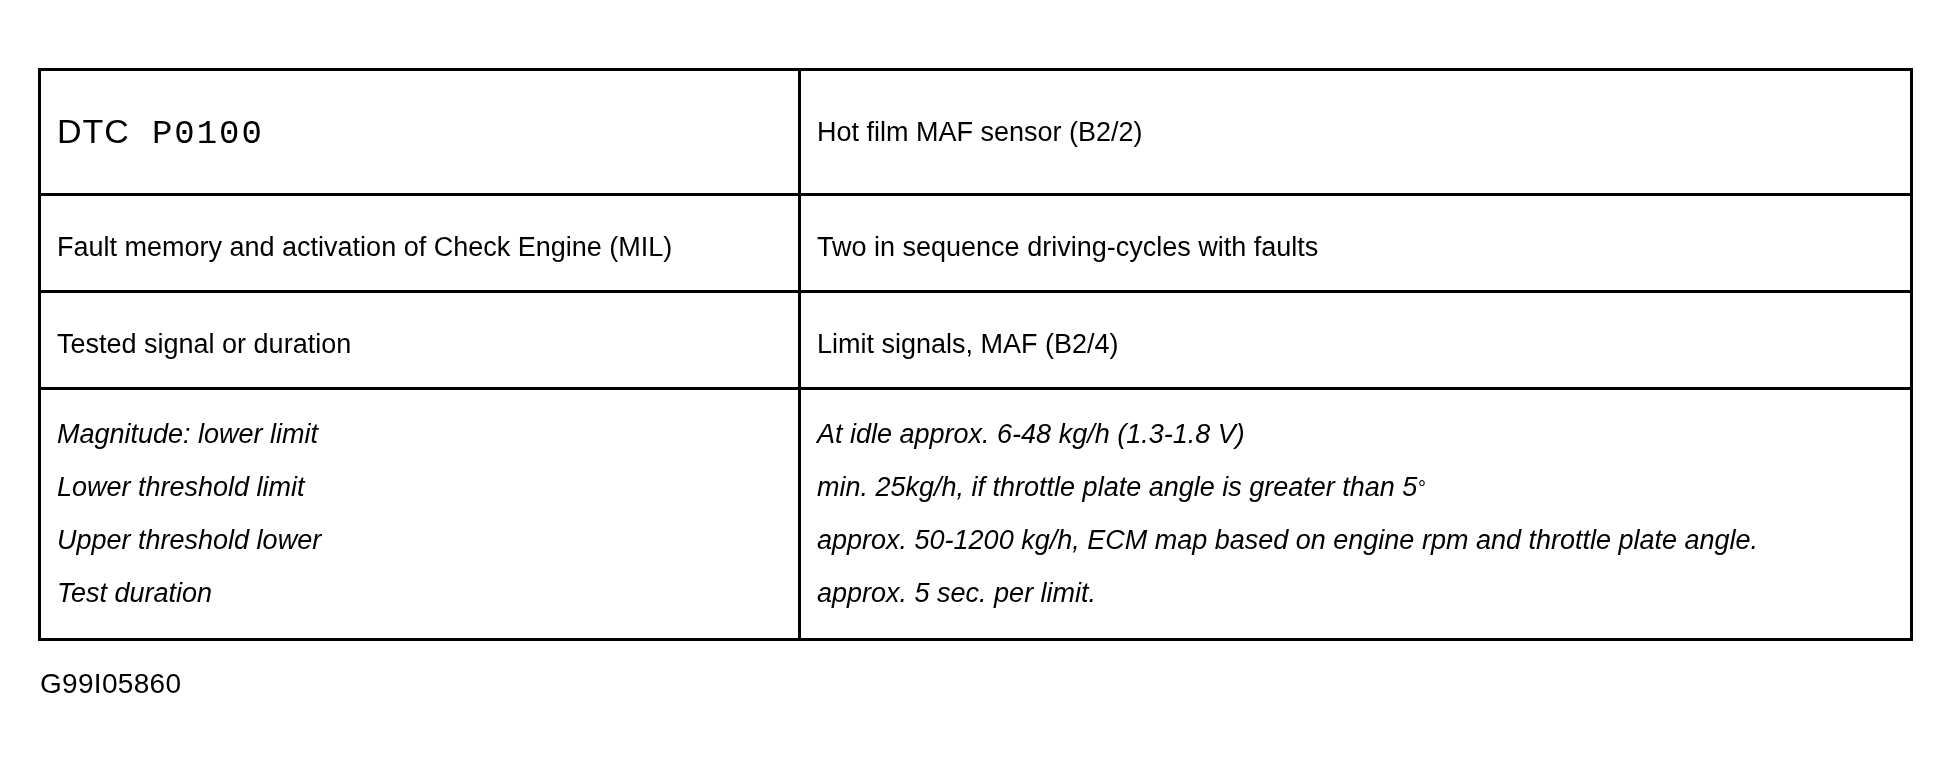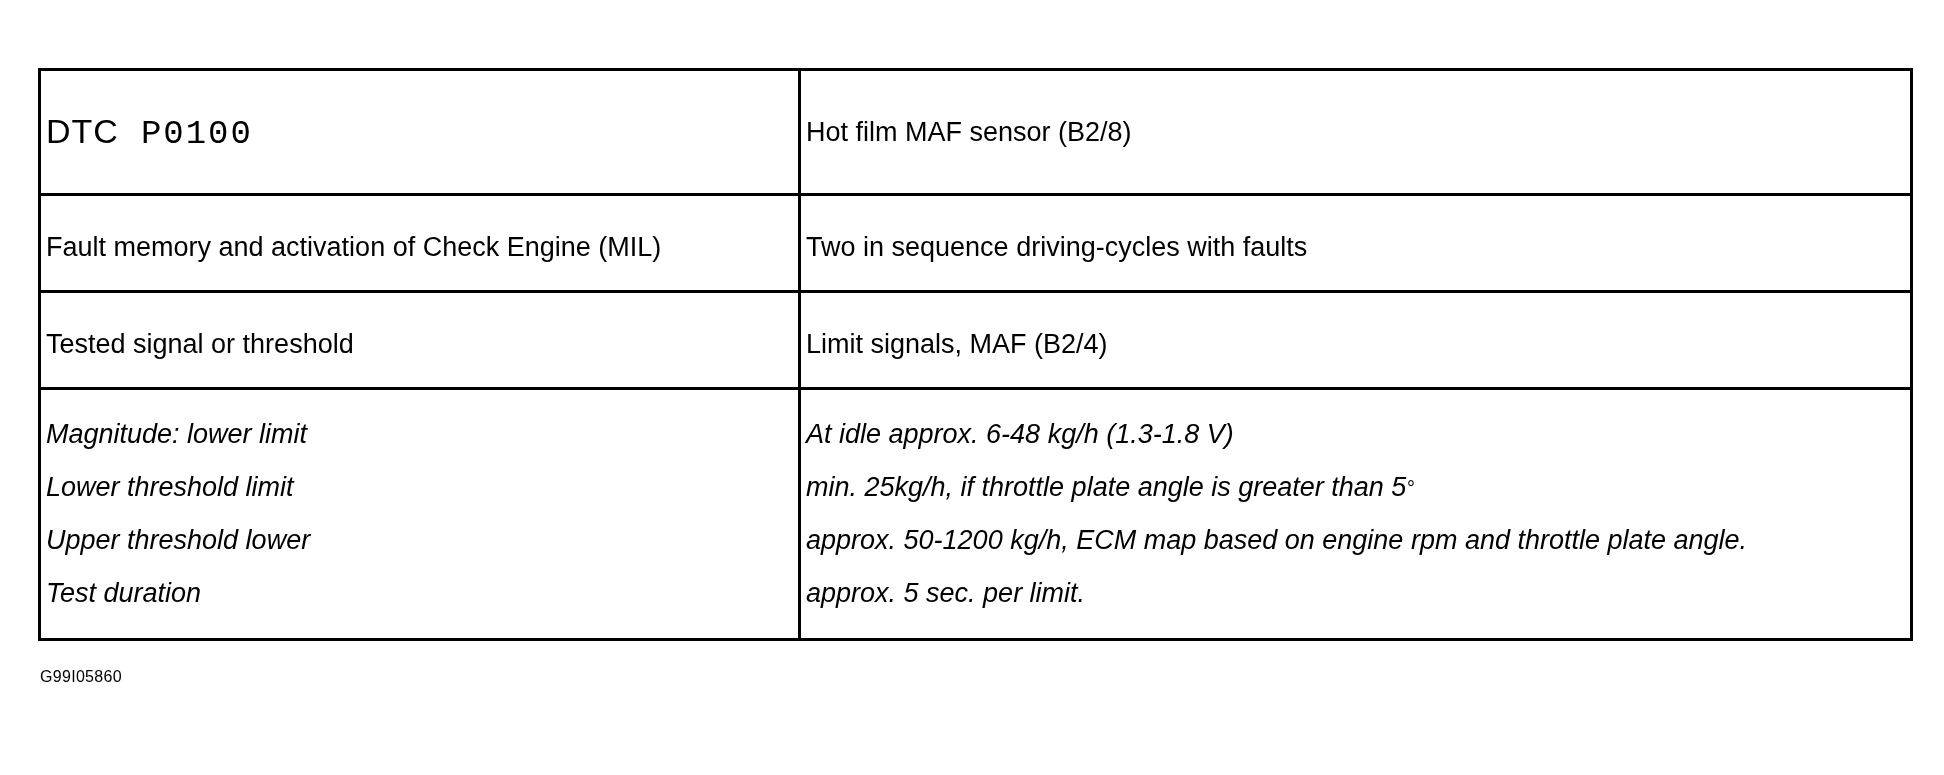--- a/index.html
+++ b/index.html
@@ -31,21 +31,21 @@
   .dtc-table td {
     border: 3px solid #000000;
     padding: 0;
     vertical-align: top;
     background: #ffffff;
   }
   .col-label { width: 760px; }
   .col-value { width: 1112px; }
 
   .cell-inner {
-    padding: 14px 14px 14px 5px;
+    padding: 14px 14px 14px 16px;
     font-size: 27px;
     line-height: 1.0;
   }
   .row-header .cell-inner {
     height: 94px;
     display: flex;
     align-items: center;
   }
   .row-single .cell-inner {
     height: 58px;
@@ -78,21 +78,21 @@
   }
   .deg {
     font-size: 20px;
     vertical-align: super;
     line-height: 0;
   }
   .figure-id {
     position: absolute;
     left: 40px;
     top: 668px;
-    font-size: 16px;
+    font-size: 28px;
     letter-spacing: 0.3px;
   }
 </style>
 </head>
 <body>
 
 <div class="page">
 
   <table class="dtc-table">
     <colgroup>
@@ -104,21 +104,21 @@
         <td>
           <div class="cell-inner">
             <div class="dtc-title">
               <span>DTC</span>
               <span class="dtc-code">P0100</span>
             </div>
           </div>
         </td>
         <td>
           <div class="cell-inner">
-            <span>Hot film MAF sensor (B2/8)</span>
+            <span>Hot film MAF sensor (B2/2)</span>
           </div>
         </td>
       </tr>
 
       <tr class="row-single">
         <td>
           <div class="cell-inner">
             <span>Fault memory and activation of Check Engine (MIL)</span>
           </div>
         </td>
@@ -126,21 +126,21 @@
           <div class="cell-inner">
             <span>Two in sequence driving-cycles with faults</span>
           </div>
         </td>
       </tr>
 
 
       <tr class="row-single">
         <td>
           <div class="cell-inner">
-            <span>Tested signal or threshold</span>
+            <span>Tested signal or duration</span>
           </div>
         </td>
         <td>
           <div class="cell-inner">
             <span>Limit signals, MAF (B2/4)</span>
           </div>
         </td>
       </tr>
 
       <tr class="multiline">

